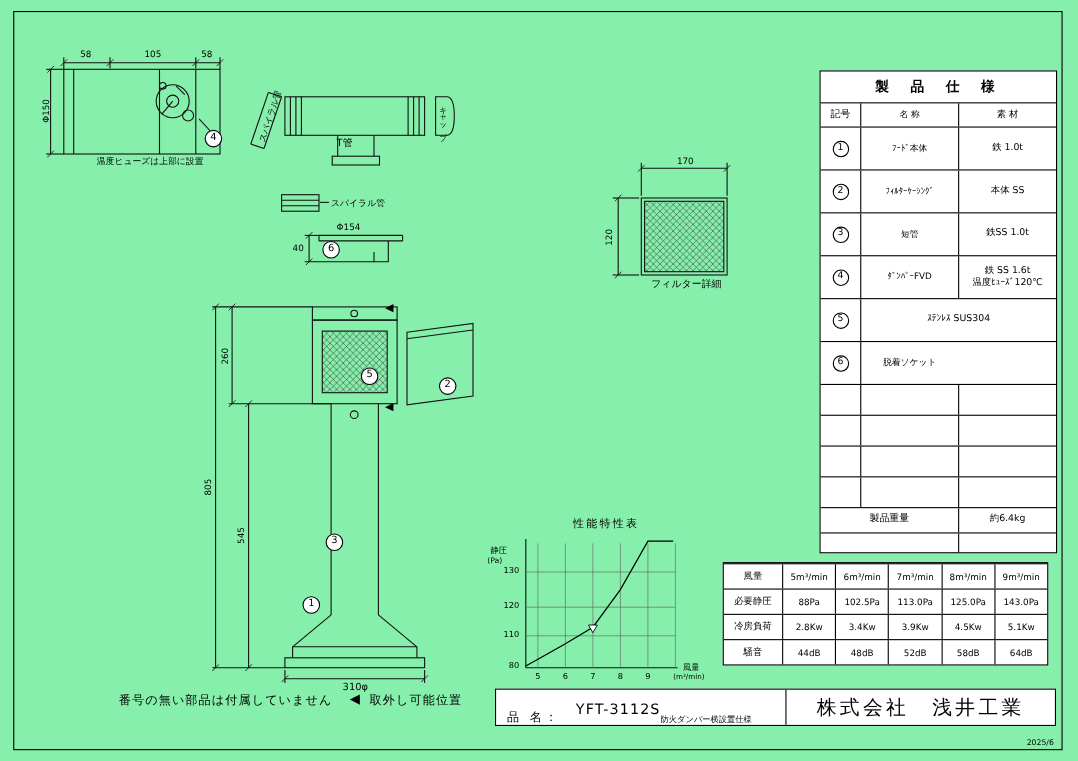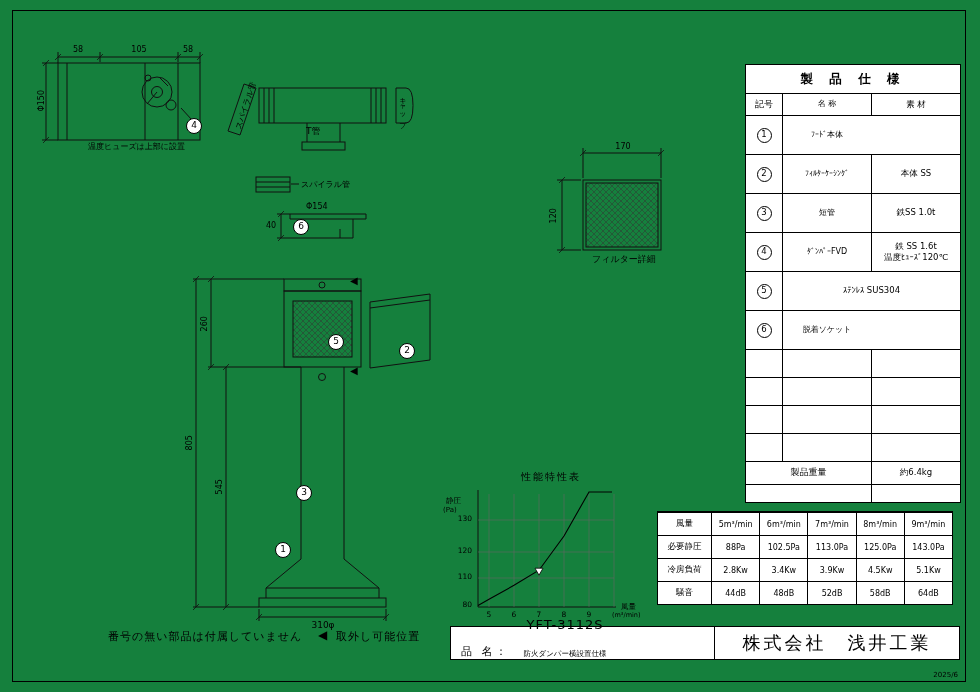--- a/index.html
+++ b/index.html
@@ -1,29 +1,29 @@
 <!DOCTYPE html>
 <html><head>
 <meta charset="utf-8">
 <style>
   html,body{margin:0;padding:0;}
   body{width:980px;height:692px;background:#fff;color:#000;font-family:"DejaVu Sans","Liberation Sans",sans-serif;}
-  .sheet{position:relative;width:980px;height:692px;background:#15803d;overflow:hidden;}
+  .sheet{position:relative;width:980px;height:692px;background:#86efac;overflow:hidden;}
   .frame{position:absolute;left:12px;top:10px;width:952px;height:670px;border:1.5px solid #000;}
   .draw{position:absolute;left:0;top:0;}
   .lbl{position:absolute;font-size:8px;line-height:1.2;white-space:nowrap;text-align:center;z-index:2;}
   .v{transform:rotate(-90deg);transform-origin:center center;}
   .vtext{writing-mode:vertical-rl;}
   .cnum-abs{position:absolute;width:14px;height:14px;border:1px solid #000;border-radius:50%;background:#fff;font-size:9px;line-height:12px;text-align:center;z-index:3;}
   .cnum{display:inline-block;width:13px;height:13px;border:1px solid #000;border-radius:50%;font-size:8.5px;line-height:11.5px;text-align:center;}
 
   
   .spec{position:absolute;left:745px;top:64px;width:214px;border:1.5px solid #000;background:#fff;font-size:8.5px;z-index:2;}
   .spec .r{display:flex;border-top:1px solid #000;align-items:stretch;}
-  .spec .r.first{border-top:none;}
+  .spec .r.first{border-top:none;font-family:Liberation Mono, monospace;}
   .spec .c{display:flex;flex-direction:column;align-items:center;justify-content:center;text-align:center;line-height:1.3;}
   .spec .c1{width:36px;}
   .spec .c2{width:88px;border-left:1px solid #000;font-size:8px;}
   .spec .c3{flex:1;border-left:1px solid #000;font-size:8.5px;}
   .spec .title-r{height:28px;display:flex;align-items:center;justify-content:center;font-size:12.5px;font-weight:bold;letter-spacing:6px;}
   .spec .head-r{height:21px;font-size:9px;}
   .spec .row-r{height:38px;}
   .spec .erow-r{height:27px;}
   .spec .wrow-r{height:22px;font-size:9px;}
   .spec .lrow-r{height:17px;}
@@ -35,21 +35,21 @@
   .perf .t1{position:absolute;left:4px;top:5px;letter-spacing:1px;}
   .perf .t2{position:absolute;left:149px;top:5px;width:48px;text-align:center;}
   .perf .pr{display:flex;border-top:1px solid #000;height:22px;}
   .perf .pl{width:53px;display:flex;align-items:center;justify-content:center;font-size:8.5px;}
   .perf .pv{flex:1;border-left:1px solid #000;display:flex;align-items:center;justify-content:center;font-size:8px;}
 
   
   .tblock{position:absolute;left:450px;top:626px;width:508px;height:32px;border:1.5px solid #000;display:flex;background:#fff;z-index:2;}
   .tb-left{width:253px;display:flex;align-items:flex-end;padding-left:10px;}
   .tb-name{font-size:11px;letter-spacing:3px;}
-  .tb-mid{margin-left:14px;display:flex;flex-direction:column;align-items:center;}
+  .tb-mid{margin-left:14px;display:flex;flex-direction:row;align-items:center;}
   .tb-model{font-size:13px;letter-spacing:1px;}
   .tb-sub{font-size:7.5px;margin-top:17px;}
   .tb-right{flex:1;border-left:1.5px solid #000;display:flex;align-items:center;justify-content:center;font-size:18px;font-weight:normal;letter-spacing:3px;}
 
   .ytick{left:448px;width:24px;text-align:right;font-size:7.5px;}
   .xtick{top:610px;width:10px;font-size:7.5px;}
 </style>
 </head>
 <body>
 
@@ -244,20 +244,21 @@
     <div class="r head-r">
       <div class="c c1">記号</div>
       <div class="c c2">名 称</div>
       <div class="c c3">素 材</div>
     </div>
     <div class="r row-r">
       <div class="c c1">
           <span class="cnum">1</span>
         </div>
       <div class="c c2">ﾌｰﾄﾞ本体</div>
+      <div class="c c3">鉄  1.0t</div>
     </div>
     <div class="r row-r">
       <div class="c c1">
           <span class="cnum">2</span>
         </div>
       <div class="c c2">ﾌｨﾙﾀｰｹｰｼﾝｸﾞ</div>
       <div class="c c3">本体 SS</div>
     </div>
     <div class="r row-r">
       <div class="c c1">

